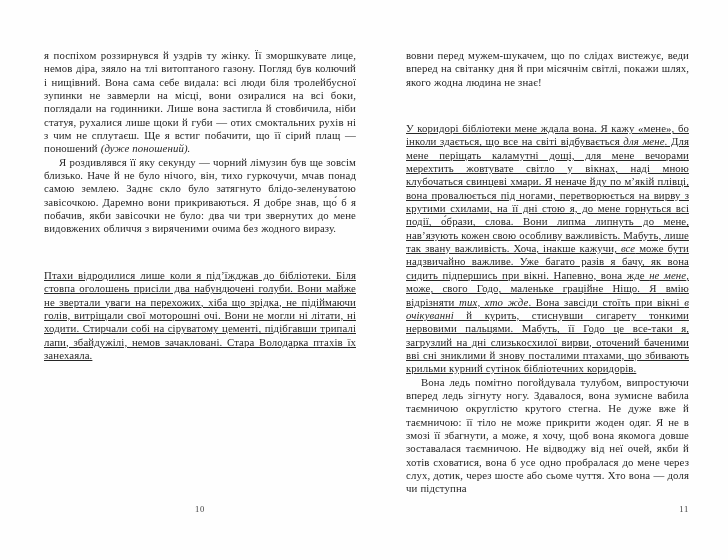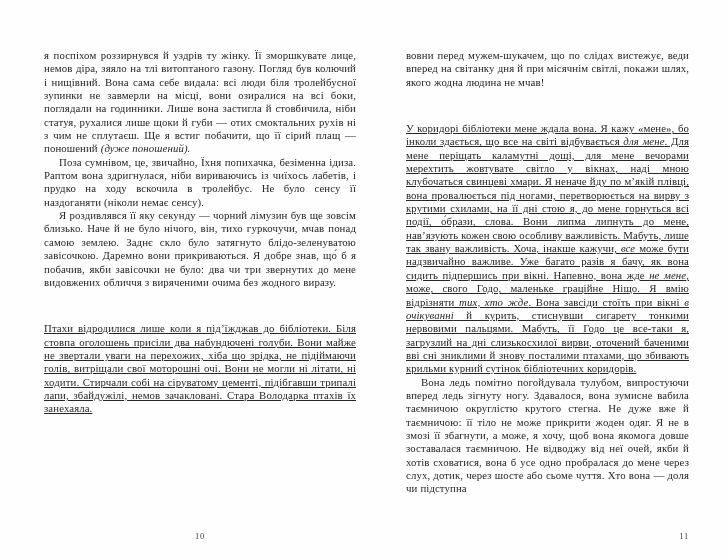--- a/index.html
+++ b/index.html
@@ -32,46 +32,45 @@
     margin: 0;
     padding: 0;
   }
   .text-col p.indent { text-indent: 15px; }
   .text-col p.gap { margin-top: 33px; text-decoration: underline; }
   .text-col em { font-style: italic; }
   #left-text  { left: 44px;  width: 312px; }
   #right-text { left: 406px; width: 283px; }
   .folio {
     position: absolute;
-    top: 531px;
+    top: 504px;
     font-size: 8.5px;
     letter-spacing: 0.8px;
     text-align: center;
     color: #3a3a3a;
   }
   .folio.left  { left: 44px;  width: 312px; }
   .folio.right { left: 406px; width: 283px; text-align: right; }
 </style>
 </head>
 <body>
 
 <div class="spread">
 
   <section class="page page-left">
     <div class="text-col" id="left-text">
         <p class=""><span>я поспіхом роззирнувся й уздрів ту жінку. Її зморшкувате лице, немов діра, зяяло на тлі витоптаного газону. Погляд був колючий і нищівний. Вона сама себе видала: всі люди біля тролейбусної зупинки не завмерли на місці, вони озиралися на всі боки, поглядали на годинники. Лише вона застигла й стовбичила, ніби статуя, рухалися лише щоки й губи — отих смоктальних рухів ні з чим не сплутаєш. Ще я встиг побачити, що її сірий плащ — поношений </span><em>(дуже поношений).</em></p>
-        <p class="indent"><span>Поза сумнівом, це, звичайно, Їхня попихачка, безіменна ідиза. Раптом вона здригнулася, ніби вириваючись із чиїхось лабетів, і прудко на ходу вскочила в тролейбус. Не було сенсу її наздоганяти (ніколи немає сенсу).</span></p>
         <p class="indent"><span>Я роздивлявся її яку секунду — чорний лімузин був ще зовсім близько. Наче й не було нічого, він, тихо гуркочучи, мчав понад самою землею. Заднє скло було затягнуто блідо-зеленуватою завісочкою. Даремно вони прикриваються. Я добре знав, що́ б я побачив, якби завісочки не було: два чи три звернутих до мене видовжених обличчя з виряченими очима без жодного виразу.</span></p>
         <p class=" gap"><span>Птахи відродилися лише коли я під’їжджав до бібліотеки. Біля стовпа оголошень присіли два набундючені голуби. Вони майже не звертали уваги на перехожих, хіба що зрідка, не підіймаючи голів, витріщали свої моторошні очі. Вони не могли ні літати, ні ходити. Стирчали собі на сіруватому цементі, підібгавши трипалі лапи, збайдужілі, немов зачакловані. Стара Володарка птахів їх занехаяла.</span></p>
       </div>
     <div class="folio left">10</div>
   </section>
 
   <section class="page page-right">
     <div class="text-col" id="right-text">
-        <p class=""><span>вовни перед мужем-шукачем, що по слідах вистежує, веди вперед на світанку дня й при місячнім світлі, покажи шлях, якого жодна людина не мчав!</span></p>
+        <p class=""><span>вовни перед мужем-шукачем, що по слідах вистежує, веди вперед на світанку дня й при місячнім світлі, покажи шлях, якого жодна людина не знає!</span></p>
         <p class=" gap"><span>У коридорі бібліотеки мене ждала вона. Я кажу «мене», бо інколи здається, що все на світі відбувається </span><em>для мене</em><span>. Для мене періщать каламутні дощі, для мене вечорами мерехтить жовтувате світло у вікнах, наді мною клубочаться свинцеві хмари. Я неначе йду по м’якій плівці, вона провалюється під ногами, перетворюється на вирву з крутими схилами, на її дні стою я, до мене горнуться всі події, о́брази, слова. Вони липма липнуть до мене, нав’язують кожен свою особливу важливість. Мабуть, лише так звану важливість. Хоча, інакше кажучи, </span><em>все</em><span> може бути надзвичайно важливе. Уже багато разів я бачу, як вона сидить підпершись при вікні. Напевно, вона жде </span><em>не мене</em><span>, може, свого Годо, маленьке граційне Ніщо. Я вмію відрізняти </span><em>тих, хто жде</em><span>. Вона завсіди стоїть при вікні </span><em>в очікуванні</em><span> й курить, стиснувши сигарету тонкими нервовими пальцями. Мабуть, її Годо це все-таки я, загрузлий на дні слизькосхилої вирви, оточений баченими вві сні зниклими й знову посталими птахами, що збивають крильми курний сутінок бібліотечних коридорів.</span></p>
         <p class="indent"><span>Вона ледь помітно погойдувала тулубом, випростуючи вперед ледь зігнуту ногу. Здавалося, вона зумисне вабила таємничою округлістю крутого стегна. Не дуже вже й таємничою: її тіло не може прикрити жоден одяг. Я не в змозі її збагнути, а може, я хочу, щоб вона якомога довше зоставалася таємничою. Не відводжу від неї очей, якби й хотів сховатися, вона б усе одно пробралася до мене через слух, дотик, через шосте або сьоме чуття. Хто вона — доля чи підступна</span></p>
       </div>
     <div class="folio right">11</div>
   </section>
 
 </div>
 
 </body></html>

